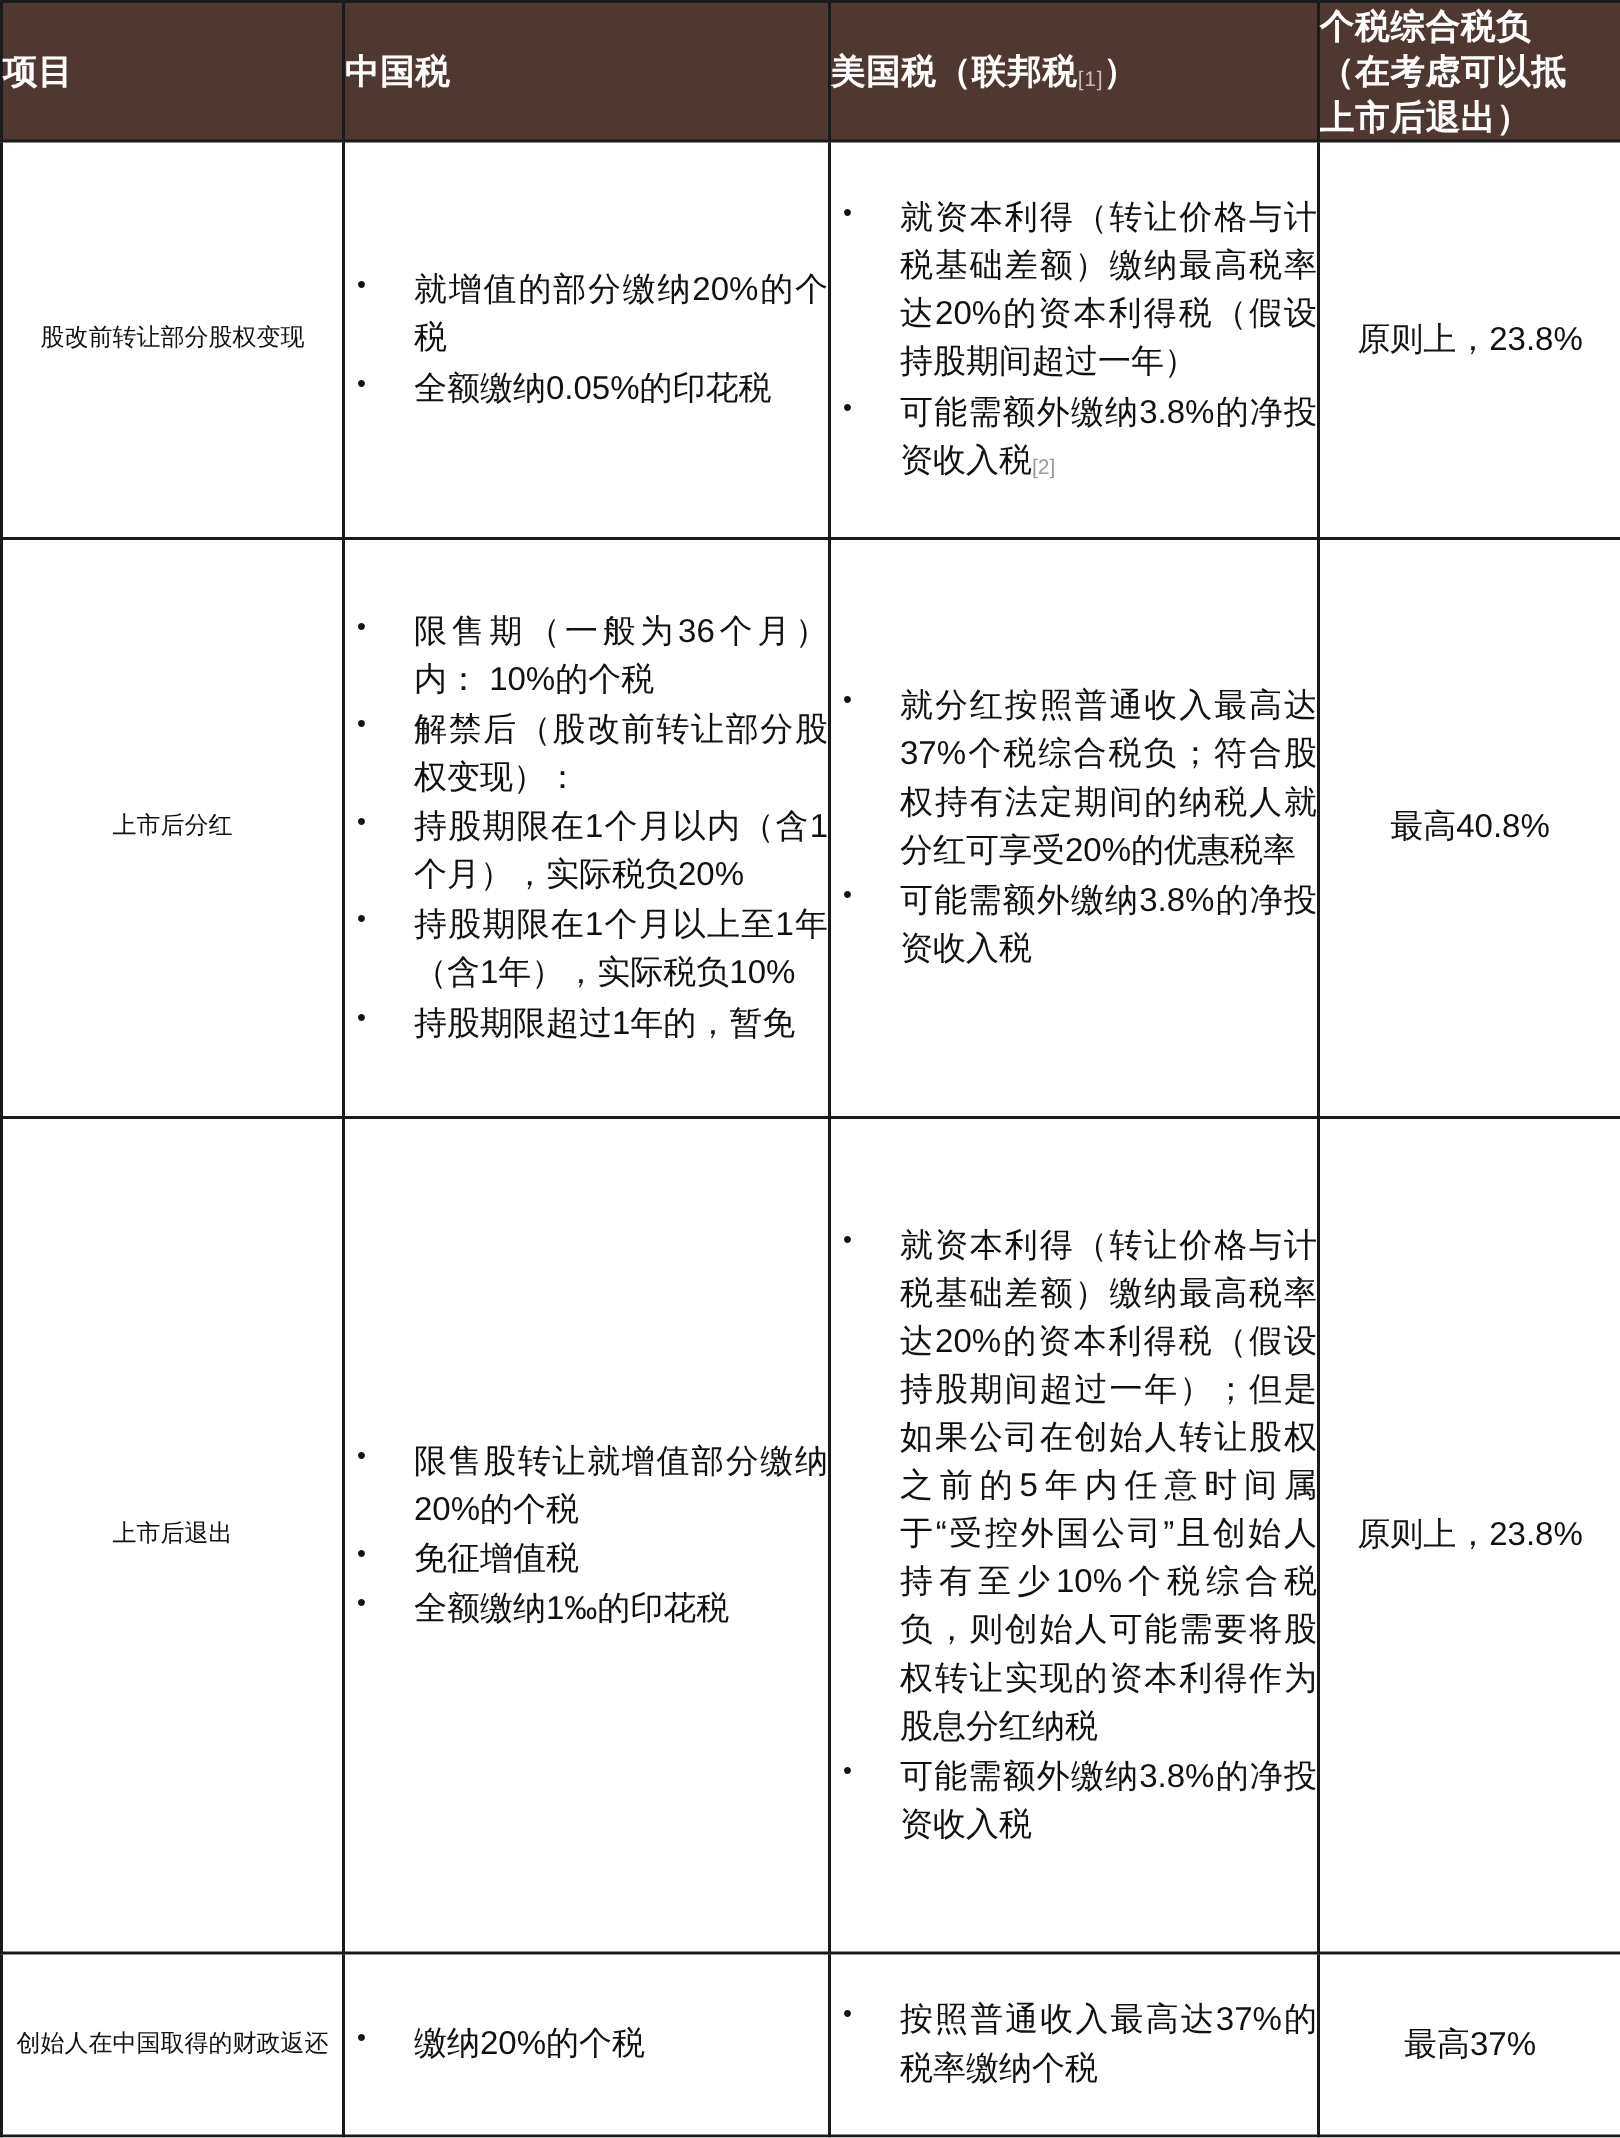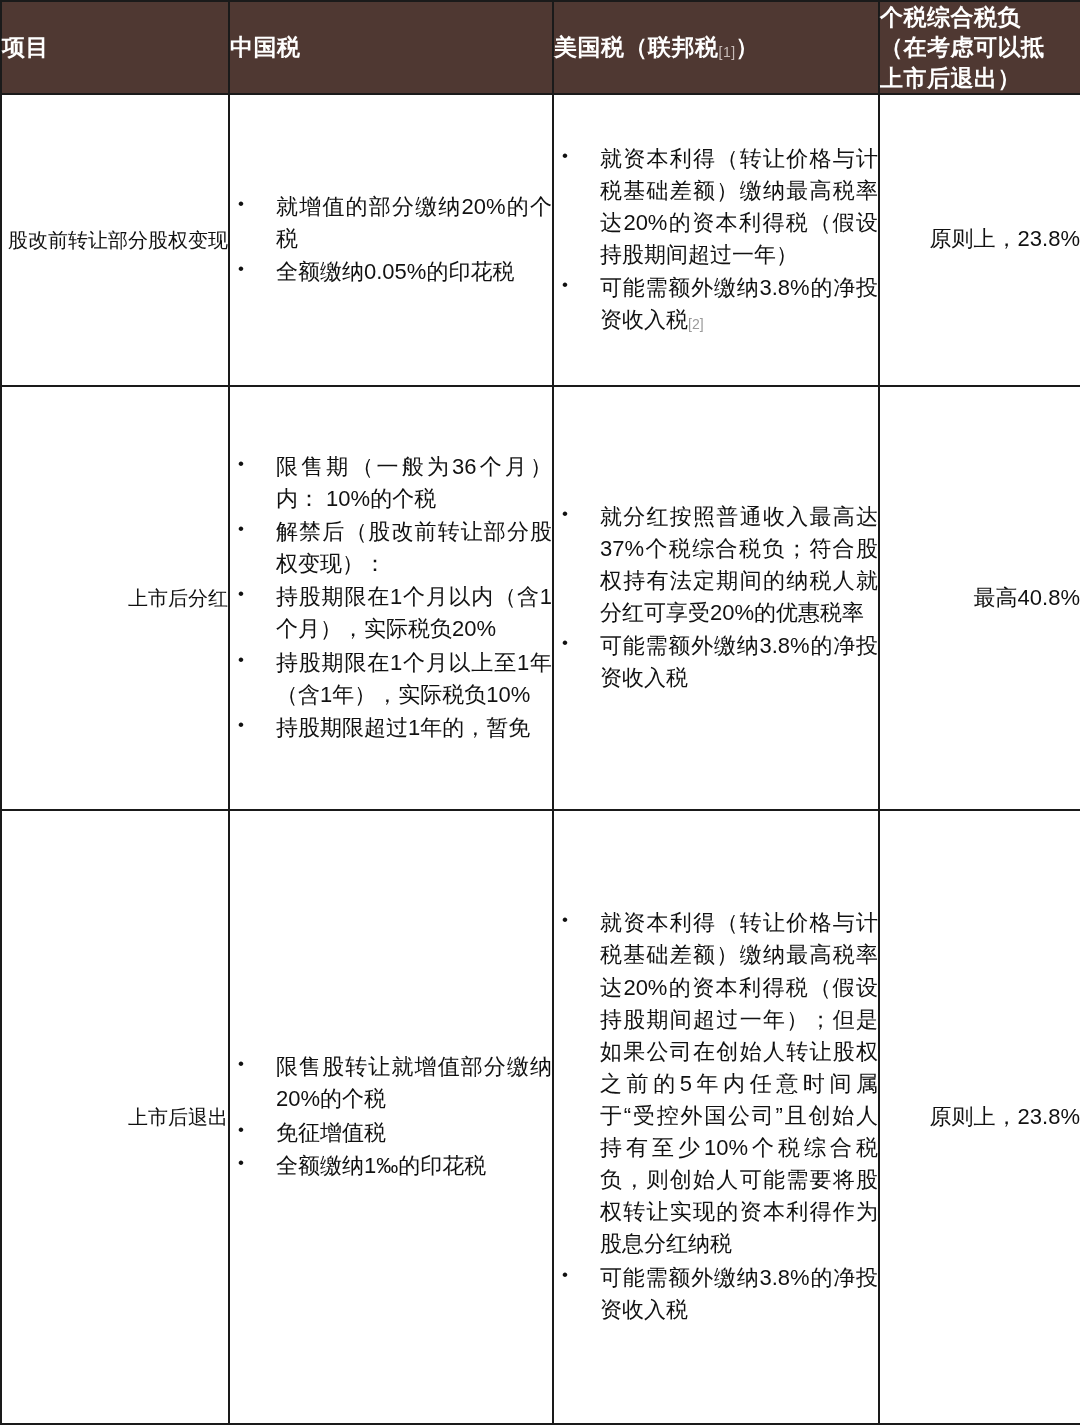--- a/index.html
+++ b/index.html
@@ -45,30 +45,30 @@
     top: 2px;
   }
   
   .col-item   { width: 228px; }
   .col-cn     { width: 324px; }
   .col-us     { width: 326px; }
   .col-total  { width: 202px; }
 
   
   .cell-item {
-    font-size: 20px;
+    font-size: 16px;
     line-height: 1.42;
     padding: 10px 14px 10px 16px;
-    text-align: right;
+    text-align: center;
   }
   .cell-total {
     font-size: 22px;
     line-height: 1.4;
     padding: 10px 10px 10px 18px;
-    text-align: right;
+    text-align: center;
   }
   .cell-list {
     padding: 10px 14px 10px 10px;
   }
   ul.bullets {
     margin: 0;
     padding: 0;
     list-style: none;
   }
   ul.bullets > li {
@@ -177,14 +177,28 @@
           </ul>
       </td>
       <td class="cell-list">
         <ul class="bullets">
             <li>就资本利得（转让价格与计税基础差额）缴纳最高税率达20%的资本利得税（假设持股期间超过一年）；但是如果公司在创始人转让股权之前的5年内任意时间属于“受控外国公司”且创始人持有至少10%个税综合税负，则创始人可能需要将股权转让实现的资本利得作为股息分红纳税</li>
             <li>可能需额外缴纳3.8%的净投资收入税</li>
           </ul>
       </td>
       <td class="cell-total">原则上，23.8%</td>
     </tr>
+    <tr class="r5">
+      <td class="cell-item">创始人在中国取得的财政返还</td>
+      <td class="cell-list">
+        <ul class="bullets">
+            <li>缴纳20%的个税</li>
+          </ul>
+      </td>
+      <td class="cell-list">
+        <ul class="bullets">
+            <li>按照普通收入最高达37%的税率缴纳个税</li>
+          </ul>
+      </td>
+      <td class="cell-total">最高37%</td>
+    </tr>
   </tbody>
 </table>
 
 </body></html>

